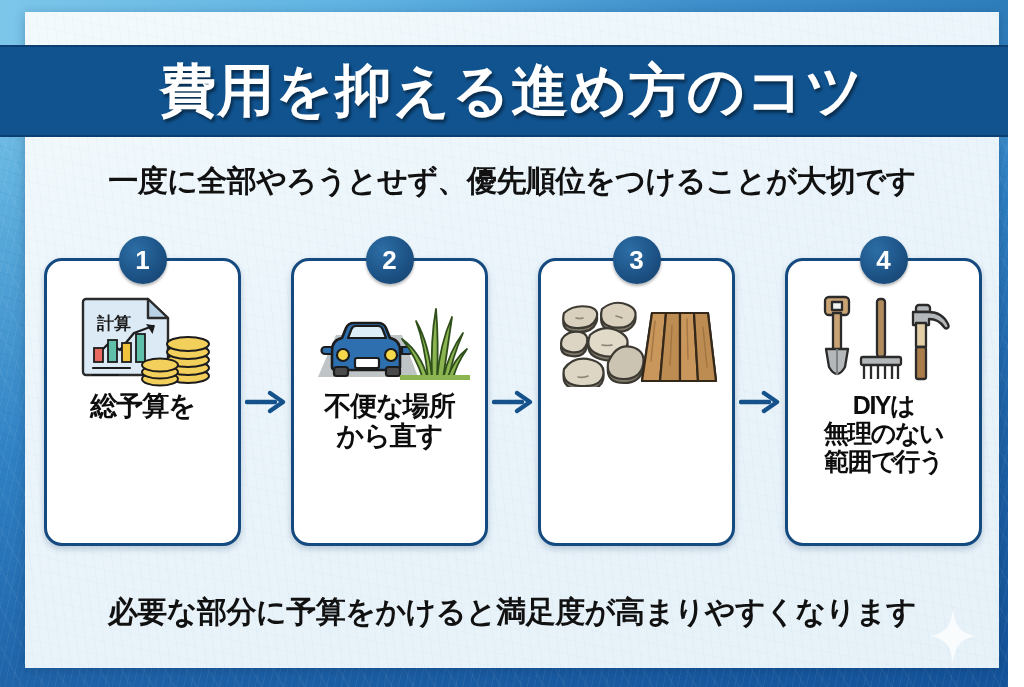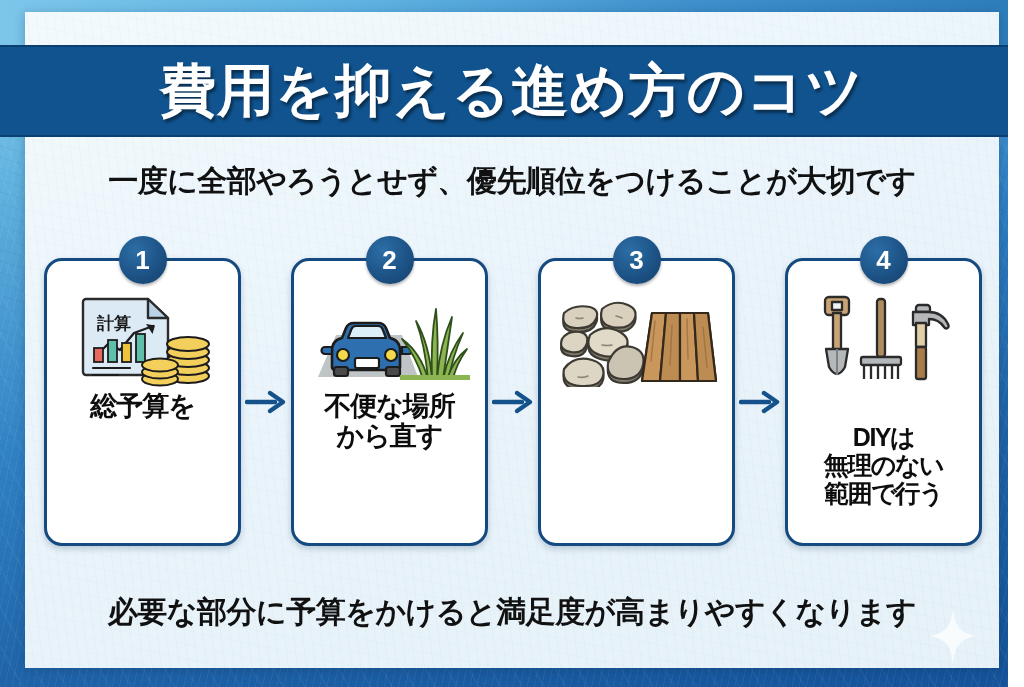--- a/index.html
+++ b/index.html
@@ -135,21 +135,21 @@
   .card-label {
     font-size: 27px;
     font-weight: 700;
     color: #0d0d0d;
     line-height: 1.12;
     text-align: center;
     letter-spacing: -1px;
     padding: 0 4px;
   }
   .card-label .ln { display: block; white-space: nowrap; }
-  .card4 .card-label { font-size: 25px; letter-spacing: -1.5px; margin-top: 32px; }
+  .card4 .card-label { font-size: 25px; letter-spacing: -1.5px; }
 
   .arrow {
     width: 50px; height: 288px;
     display: flex; align-items: center; justify-content: center;
     flex: 0 0 50px;
   }
 
   
   #footer {
     position: absolute;

